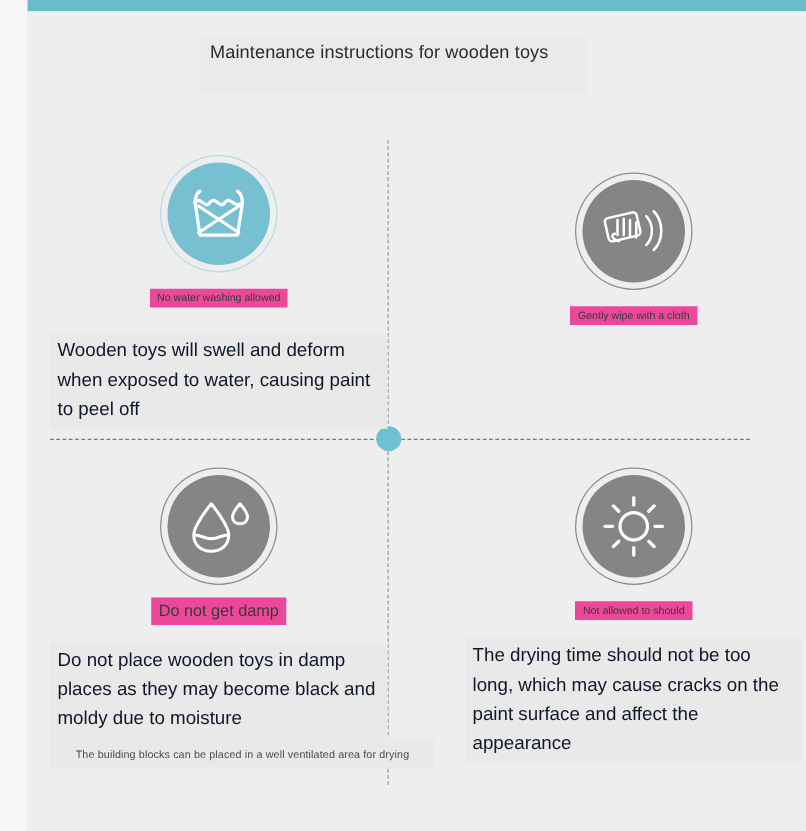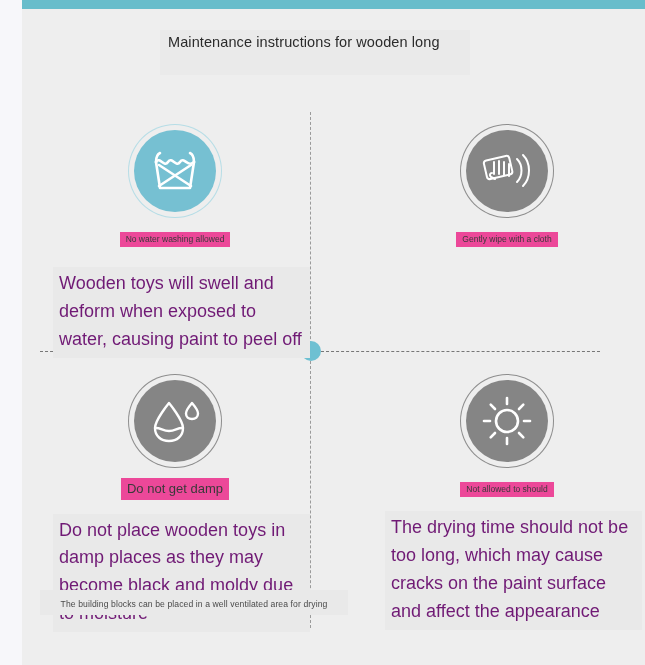--- a/index.html
+++ b/index.html
@@ -87,21 +87,21 @@
     border-radius: 50%;
     background: #6ec0d2;
   }
 
   
   .quad {
     position: absolute;
     width: 270px;
   }
   .quad.q1 { left: 40px;  top: 130px; }
-  .quad.q2 { left: 372px; top: 130px; }
+  .quad.q2 { left: 372px; top: 144px; }
   .quad.q3 { left: 40px;  top: 380px; }
   .quad.q4 { left: 372px; top: 380px; }
 
   .icon-row {
     display: flex;
     justify-content: center;
   }
   .icon-circle {
     position: relative;
     width: 82px;
@@ -132,25 +132,24 @@
     color: #3a3a3a;
     padding: 2px 6px;
     line-height: 1.35;
   }
   .caption.small { font-size: 8.5px; }
   .caption.big   { font-size: 13px; }
 
   .body-text {
     margin-top: 14px;
     background: #e9e9e9;
-    color: #701a75;
-    font-size: 18px;
+    color: #0f172a;
+    font-size: 15px;
     line-height: 1.55;
     padding: 3px 6px 4px 6px;
-    margin-left: 13px;
   }
 
   .q1 .body-text { margin-top: 20px; }
   .q2 .body-text { margin-top: 20px; }
 
   
   .note-wrap {
     position: absolute;
     left: 40px;
     top: 590px;
@@ -167,21 +166,21 @@
 </style>
 </head>
 <body>
 
 <div id="page">
 
   <div class="top-bar"></div>
   <div class="panel"></div>
 
   <div class="title-wrap"></div>
-  <div class="title">Maintenance instructions for wooden long</div>
+  <div class="title">Maintenance instructions for wooden toys</div>
 
   <div class="v-divider"></div>
   <div class="h-divider"></div>
   <div class="center-dot"></div>
 
   <div class="quad q1">
     <div class="icon-row">
       <div class="icon-circle teal">
         <svg width="54" height="50" viewBox="0 0 54 50" fill="none" stroke="#ffffff" stroke-width="2.6" stroke-linecap="round" stroke-linejoin="round">
           <path d="M8 16 C8 16 8 9 12 7"></path>

